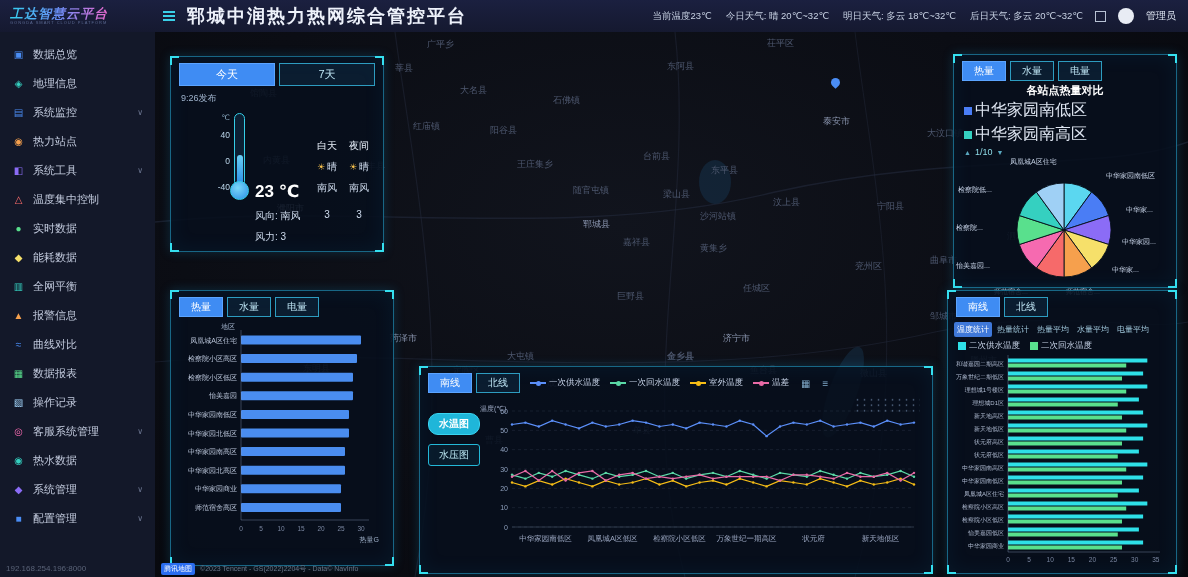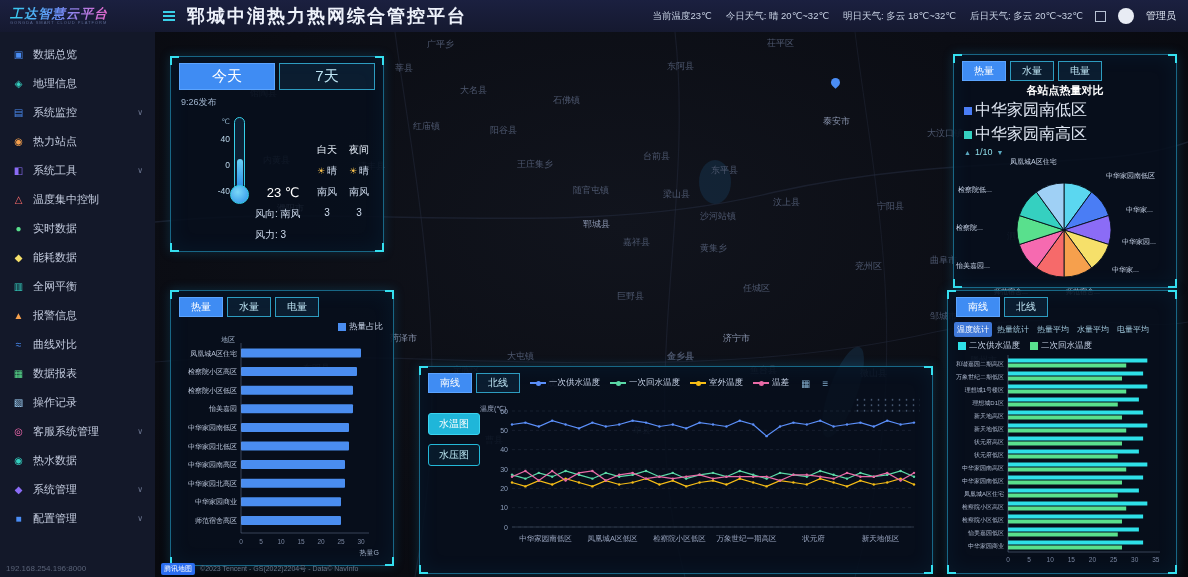--- a/index.html
+++ b/index.html
@@ -53,26 +53,26 @@
     z-index:10; }
   .c { position:absolute; width:9px; height:9px; border-color:#35e0f0; border-style:solid; border-width:0; }
   .c1 { top:-1px; left:-1px; border-top-width:2px; border-left-width:2px; }
   .c2 { top:-1px; right:-1px; border-top-width:2px; border-right-width:2px; }
   .c3 { bottom:-1px; left:-1px; border-bottom-width:2px; border-left-width:2px; }
   .c4 { bottom:-1px; right:-1px; border-bottom-width:2px; border-right-width:2px; }
   .tabs { display:flex; gap:4px; padding:6px 8px 3px; }
   .tab { font-size:10px; padding:2px 11px; border:1px solid #2d9cc0; color:#bfe6f5;
     background:rgba(14,42,66,.55); cursor:pointer; white-space:nowrap; }
   .tab.active { background:#3f8cf3; border-color:#5ba4ff; color:#fff; }
-  .wtab { flex:1; text-align:center; padding:3px 0; font-size:15px; }
+  .wtab { flex:1; text-align:center; padding:3px 0; font-size:11px; }
   .subtab { font-size:8px; padding:2px 3px; color:#9fc6da; cursor:pointer; white-space:nowrap; }
   .subtab.active { background:#3f78d9; color:#fff; border-radius:2px; }
   .vbtn { display:block; font-size:10px; padding:3px 8px; border:1px solid #23b8d8; color:#bfeaf5;
     background:rgba(10,40,60,.5); border-radius:3px; cursor:pointer; margin-bottom:9px; text-align:center; }
-  .vbtn.active { background:#1fb6d9; border-color:#3ad4f0; color:#fff; font-weight:normal; }
+  .vbtn.active { background:#1fb6d9; border-color:#3ad4f0; color:#fff; font-weight:bold;border-radius:10px; }
   .legend { display:flex; gap:10px; align-items:center; font-size:8.5px; color:#c6d2e6; flex-wrap:nowrap; }
   .lg { display:inline-flex; align-items:center; gap:3px; white-space:nowrap; }
   .smark { display:inline-block; width:8px; height:8px; }
   .lmark { display:inline-block; width:16px; height:2px; position:relative; }
   .lmark::after { content:""; position:absolute; left:6px; top:-1.5px; width:5px; height:5px;
     border-radius:50%; background:inherit; }
   
   .p-weather { left:15px; top:24px; width:214px; height:196px; }
   .publish { font-size:9px; color:#9fb3cc; padding:3px 10px 0; }
   .w-body { display:flex; padding:4px 8px 0 6px; }
@@ -83,21 +83,21 @@
   .tube { position:relative; width:11px; height:74px; border:1.5px solid #35cfe8; border-radius:6px;
     margin-right:10px; background:rgba(20,60,90,.4); }
   .mercury { position:absolute; left:1.5px; right:1.5px; bottom:2px; height:40%;
     background:linear-gradient(180deg,#6ad0f5,#2b8fe8); border-radius:4px; }
   .bulb { position:absolute; bottom:-14px; left:-5.5px; width:19px; height:19px; border-radius:50%;
     border:1.5px solid #35cfe8; background:radial-gradient(circle at 40% 35%,#7ad8f8,#2b8fe8); }
   .w-grid { flex:1; display:grid; grid-template-columns:56px 1fr 1fr; row-gap:7px;
     font-size:10px; color:#cfdcee; text-align:center; padding-top:2px; }
   .w-grid .wh { color:#e8f0fa;margin-top:28px; }
   .w-grid .left { text-align:left; color:#cfdcee; }
-  .temp-big { font-size:13px; color:#fff; font-weight:normal; text-align:center; }
+  .temp-big { font-size:17px; color:#fff; font-weight:bold; text-align:left; }
   .sun { color:#f6c04d; font-style:normal; margin-right:2px; font-size:9px; }
   
   .p-heat-share { left:15px; top:258px; width:224px; height:276px; }
   .legend-right { justify-content:flex-end; padding:1px 10px 0; }
   
   .p-lines { left:264px; top:334px; width:514px; height:208px; }
   .p-lines-head { display:flex; align-items:center; gap:10px; padding:6px 8px 2px; }
   .p-lines-head .tabs { padding:0; }
   .mini-ico { font-size:10px; color:#7fa8c8; cursor:pointer; margin-left:2px; }
   .vbtns { position:absolute; left:8px; top:46px; width:52px; }
@@ -321,26 +321,20 @@
       </div>
     </div>
   </div>
 
   <div class="panel p-heat-share">
     <i class="c c1"></i><i class="c c2"></i><i class="c c3"></i><i class="c c4"></i>
     <div class="tabs" id="hs-tabs">
         <span class="tab active">热量</span>
         <span class="tab">水量</span>
         <span class="tab">电量</span>
-      </div>
-    <div class="legend legend-right" id="hs-legend">
-        <span class="lg">
-          <i class="smark" style="background: rgb(74, 141, 240);"></i>
-          <span>热量占比</span>
-        </span>
       </div>
     <svg id="hs-svg" width="210" height="226">
         <text x="64" y="9" text-anchor="end" font-size="7" fill="#9fb0c8">地区</text>
         <text x="66" y="22.5" text-anchor="end" font-size="7" fill="#b9c4d8">凤凰城A区住宅</text>
         <rect x="70" y="15.5" width="120" height="9" rx="1" fill="#4a8df0"></rect>
         <text x="66" y="41.1" text-anchor="end" font-size="7" fill="#b9c4d8">检察院小区高区</text>
         <rect x="70" y="34.1" width="116" height="9" rx="1" fill="#4a8df0"></rect>
         <text x="66" y="59.7" text-anchor="end" font-size="7" fill="#b9c4d8">检察院小区低区</text>
         <rect x="70" y="52.7" width="112" height="9" rx="1" fill="#4a8df0"></rect>
         <text x="66" y="78.30000000000001" text-anchor="end" font-size="7" fill="#b9c4d8">怡美嘉园</text>

